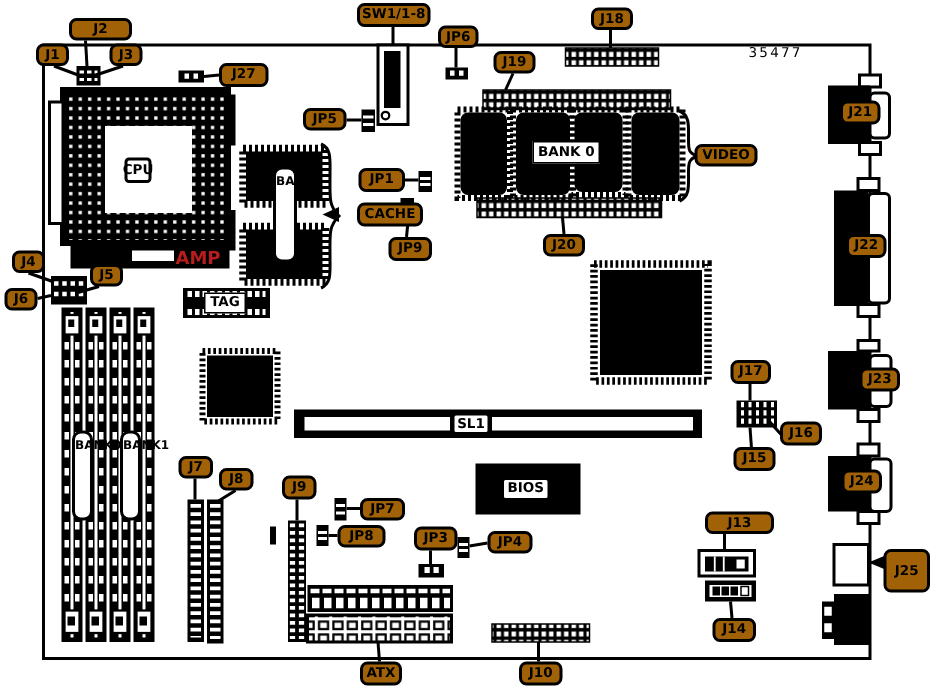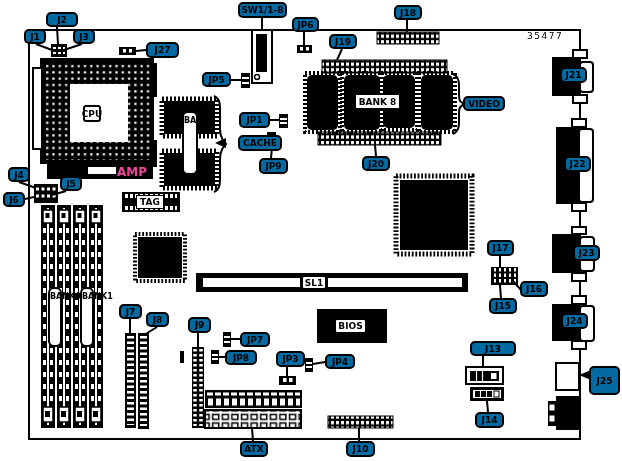--- a/index.html
+++ b/index.html
@@ -1,30 +1,30 @@
 <!DOCTYPE html>
 <html><head>
 <meta charset="utf-8">
 <style>
   html,body{margin:0;padding:0;background:#fff;}
   #board-diagram{position:relative;width:622px;height:461px;background:#fff;overflow:hidden;
     font-family:"DejaVu Sans",sans-serif;}
   #board-diagram svg{position:absolute;left:0;top:0;z-index:1;}
-  .co{position:absolute;background:#0369a1;border:2px solid #000;border-radius:5px;
+  .co{position:absolute;background:#a16207;border:2px solid #000;border-radius:5px;
     display:flex;align-items:center;justify-content:center;
     font:bold 9px "DejaVu Sans",sans-serif;z-index:3;box-sizing:border-box;white-space:nowrap;}
   .cl{position:absolute;background:#fff;border:2px solid #000;border-radius:3px;
     display:flex;align-items:center;justify-content:center;
     font:bold 9px "DejaVu Sans",sans-serif;z-index:2;box-sizing:border-box;white-space:nowrap;}
   .thin{border-width:1px;border-radius:0;}
   .vlabel{display:block;word-break:break-all;line-height:11px;font-size:8px;font-weight:bold;
     text-align:left;border-radius:6px;padding-top:2px;}
-  .amp-text{position:absolute;color:#ec4899;background:transparent;border:none;
+  .amp-text{position:absolute;color:#b91c1c;background:transparent;border:none;
     font:bold 12px "DejaVu Sans",sans-serif;z-index:2;}
-  .pn{position:absolute;font:9px "DejaVu Sans",sans-serif;letter-spacing:1.5px;z-index:2;margin-left:28px;}
+  .pn{position:absolute;font:9px "DejaVu Sans",sans-serif;letter-spacing:1.5px;z-index:2;}
 </style>
 </head>
 <body>
 
 <div id="board-diagram">
 
 <svg width="622" height="461" viewBox="0 0 622 461">
   <defs>
     <pattern id="cpudots" width="6.3" height="6.3" patternUnits="userSpaceOnUse">
       <rect width="6.3" height="6.3" fill="#000"></rect>
@@ -319,21 +319,21 @@
     <line x1="501" y1="299" x2="500" y2="285"></line>
     <line x1="521" y1="290" x2="513" y2="281"></line>
     <line x1="500" y1="256" x2="500" y2="267"></line>
     <line x1="376" y1="156" x2="375" y2="145"></line>
     <line x1="589" y1="375" x2="580" y2="375"></line>
   </g>
   <polygon points="579,375 591,370 591,380" fill="#000"></polygon>
 </svg>
 
   <div class="co" style="left:24px;top:29px;width:22px;height:15px">J1</div>
-  <div class="co" style="left:46px;top:12px;width:32px;height:15px">J2</div>
+  <div class="co" style="left:46px;top:12px;width:42px;height:15px">J2</div>
   <div class="co" style="left:73px;top:29px;width:22px;height:15px">J3</div>
   <div class="co" style="left:146px;top:42px;width:33px;height:16px">J27</div>
   <div class="co" style="left:238px;top:2px;width:49px;height:16px">SW1/1-8</div>
   <div class="co" style="left:292px;top:17px;width:27px;height:15px">JP6</div>
   <div class="co" style="left:329px;top:34px;width:28px;height:15px">J19</div>
   <div class="co" style="left:394px;top:5px;width:28px;height:15px">J18</div>
   <div class="co" style="left:202px;top:72px;width:29px;height:15px">JP5</div>
   <div class="co" style="left:239px;top:112px;width:31px;height:16px">JP1</div>
   <div class="co" style="left:238px;top:135px;width:44px;height:16px">CACHE</div>
   <div class="co" style="left:259px;top:158px;width:29px;height:16px">JP9</div>
@@ -358,21 +358,21 @@
   <div class="co" style="left:240px;top:332px;width:30px;height:15px">JP7</div>
   <div class="co" style="left:225px;top:350px;width:32px;height:15px">JP8</div>
   <div class="co" style="left:276px;top:351px;width:29px;height:16px">JP3</div>
   <div class="co" style="left:325px;top:354px;width:30px;height:15px">JP4</div>
   <div class="co" style="left:240px;top:441px;width:28px;height:16px">ATX</div>
   <div class="co" style="left:346px;top:441px;width:29px;height:16px">J10</div>
 
   <div class="cl" style="left:83px;top:105px;width:18px;height:17px">CPU</div>
   <div class="amp-text" style="left:117px;top:165px">AMP</div>
   <div class="cl thin" style="left:136px;top:195px;width:28px;height:14px">TAG</div>
-  <div class="cl thin" style="left:355px;top:94px;width:45px;height:15px">BANK 8</div>
+  <div class="cl thin" style="left:355px;top:94px;width:45px;height:15px">BANK 0</div>
   <div class="cl" style="left:301px;top:275px;width:26px;height:15px">SL1</div>
   <div class="cl" style="left:334px;top:318px;width:33px;height:16px">BIOS</div>
   <div class="cl vlabel" style="left:182px;top:111px;width:16px;height:64px">BANK0</div>
   <div class="cl vlabel" style="left:48px;top:287px;width:14px;height:60px">BANK0</div>
   <div class="cl vlabel" style="left:80px;top:287px;width:14px;height:60px">BANK1</div>
   <div class="pn" style="left:499px;top:31px">35477</div>
 
 </div>
 
 </body></html>

